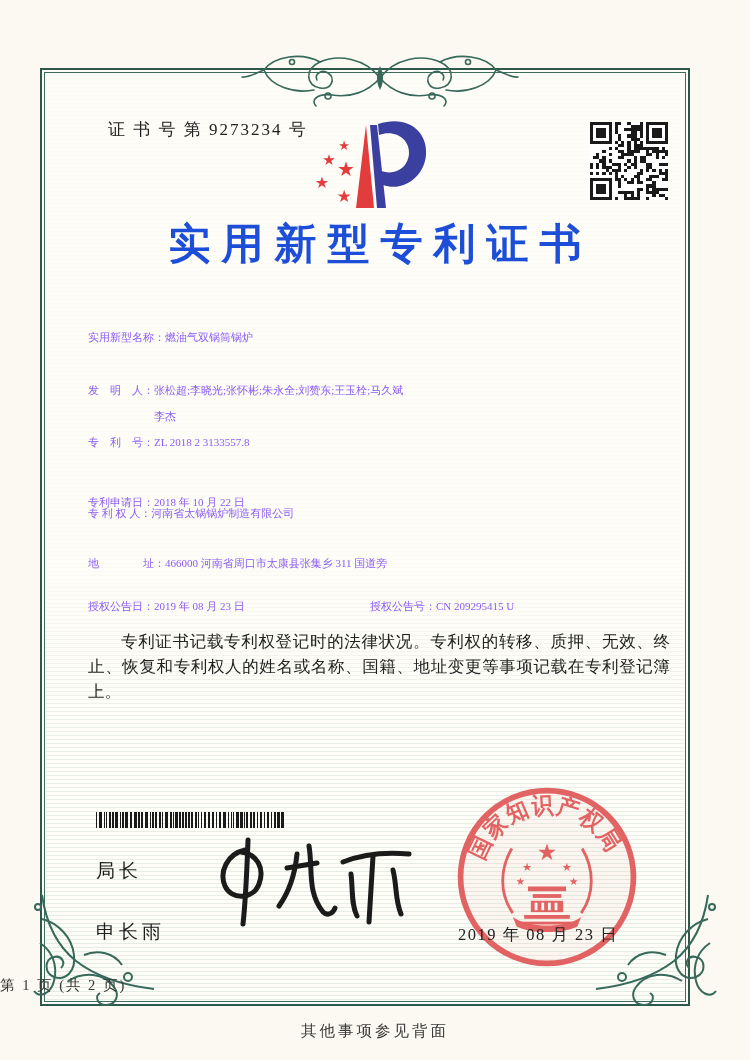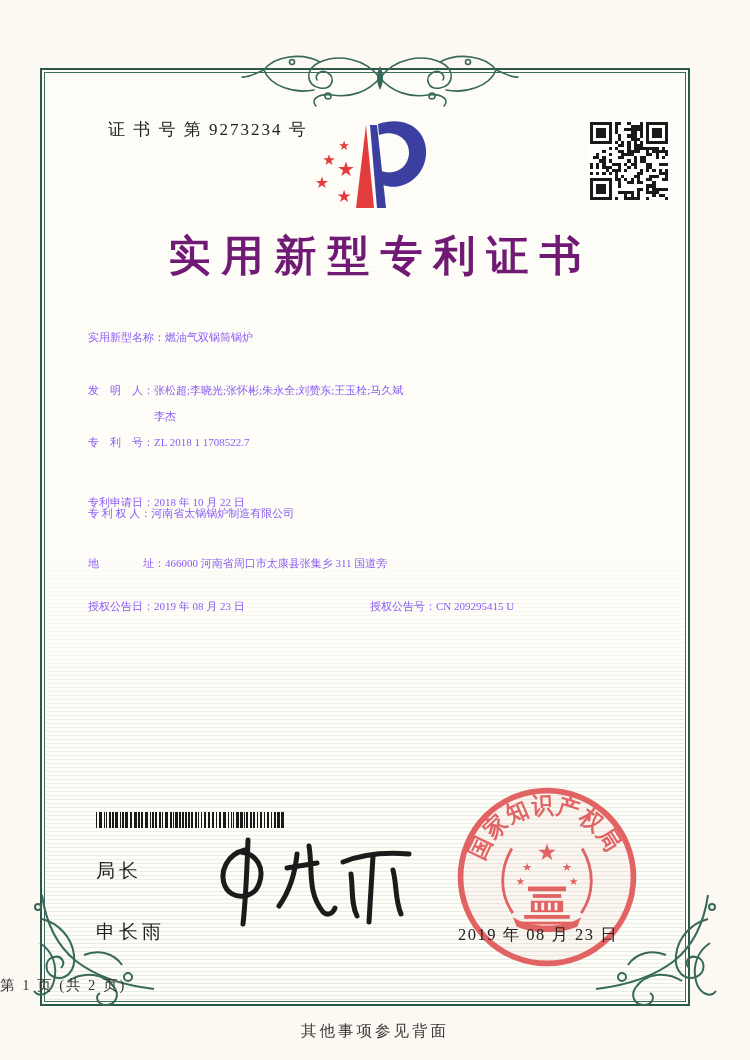--- a/index.html
+++ b/index.html
@@ -30,23 +30,23 @@
     -webkit-mask-image:linear-gradient(180deg, rgba(0,0,0,0.05) 0 52%, rgba(0,0,0,0.55) 72%, rgba(0,0,0,0.65) 100%);
     mask-image:linear-gradient(180deg, rgba(0,0,0,0.05) 0 52%, rgba(0,0,0,0.55) 72%, rgba(0,0,0,0.65) 100%);
     pointer-events:none;
   }
 
   
   .cert-no { left:76px; top:118px; font-size:17px; letter-spacing:2px; color:#222;margin-left:32px; }
   .logo-box { left:302px; top:110px; width:170px; height:112px; }
   .qr-box { left:590px; top:122px; width:78px; height:78px; background:#fff; }
   .title {
-    left:0; top:228px; width:750px; text-align:center;
+    left:0; top:216px; width:750px; text-align:center;
     font-size:42px; font-weight:600; letter-spacing:11px;
-    padding-left:11px; color:#701a75;
+    padding-left:11px; color:#1d4ed8;
   }
 
   
   .field-row { position:absolute; left:88px; font-size:11px; line-height:26px; color:#8b5cf6; width:580px; }
   .field-label { display:inline-block; vertical-align:top; white-space:pre; }
   .field-value { display:inline-block; vertical-align:top; white-space:pre-line; max-width:450px; }
   .row-1 { top:324px; } .row-2 { top:377px; } .row-3 { top:429px; }
   .row-4 { top:457px;margin-top:32px; } .row-5 { top:500px; } .row-6 { top:550px; }
   .row-7 { top:593px; }
   .grant-no-pair { position:absolute; left:282px; top:0; white-space:nowrap; }
@@ -352,39 +352,40 @@
 <div class="abs title">实用新型专利证书</div>
 
 <div class="field-row row-1">
   <span class="field-label">实用新型名称：</span><span class="field-value">燃油气双锅筒锅炉</span>
 </div>
 <div class="field-row row-2">
   <span class="field-label">发　明　人：</span><span class="field-value">张松超;李晓光;张怀彬;朱永全;刘赞东;王玉栓;马久斌
 李杰</span>
 </div>
 <div class="field-row row-3">
-  <span class="field-label">专　利　号：</span><span class="field-value">ZL 2018 1 1708522.7</span>
+  <span class="field-label">专　利　号：</span><span class="field-value">ZL 2018 2 3133557.8</span>
 </div>
 <div class="field-row row-4">
   <span class="field-label">专利申请日：</span><span class="field-value">2018 年 10 月 22 日</span>
 </div>
 <div class="field-row row-5">
   <span class="field-label">专 利 权 人：</span><span class="field-value">河南省太锅锅炉制造有限公司</span>
 </div>
 <div class="field-row row-6">
   <span class="field-label">地　　　　址：</span><span class="field-value">466000 河南省周口市太康县张集乡 311 国道旁</span>
 </div>
 <div class="field-row row-7">
   <span class="field-label">授权公告日：</span><span class="field-value">2019 年 08 月 23 日</span>
   <span class="grant-no-pair">
     <span class="field-label">授权公告号：</span><span class="field-value">CN 209295415 U</span>
   </span>
 </div>
 
 <div class="abs law-text">
+  <p>专利证书记载专利权登记时的法律状况。专利权的转移、质押、无效、终止、恢复和专利权人的姓名或名称、国籍、地址变更等事项记载在专利登记簿上。</p>
 </div>
 
 <div class="abs barcode-box">
   <svg id="barcode-svg" viewBox="0 0 190 16" preserveAspectRatio="none" shape-rendering="crispEdges">
       <rect x="0" y="0" width="1" height="16" fill="#1a1a1a"></rect>
       <rect x="3" y="0" width="3" height="16" fill="#1a1a1a"></rect>
       <rect x="8" y="0" width="1" height="16" fill="#1a1a1a"></rect>
       <rect x="10" y="0" width="1" height="16" fill="#1a1a1a"></rect>
       <rect x="13" y="0" width="2" height="16" fill="#1a1a1a"></rect>
       <rect x="16" y="0" width="2" height="16" fill="#1a1a1a"></rect>

